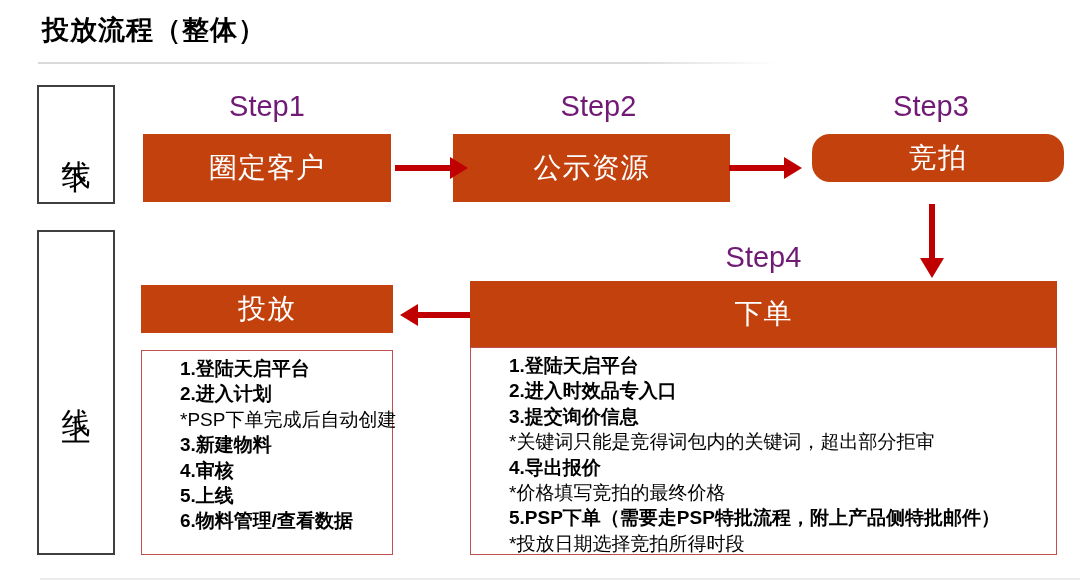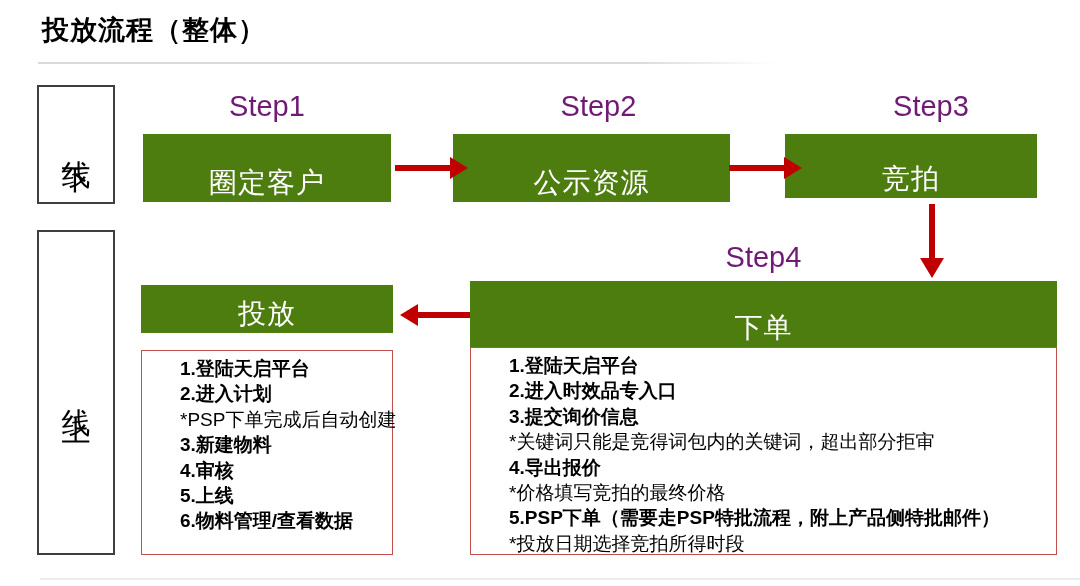--- a/index.html
+++ b/index.html
@@ -41,29 +41,29 @@
   }
   .lane-offline{left:37px;top:85px;width:74px;height:115px;}
   .lane-online{left:37px;top:230px;width:74px;height:321px;}
 
   .step-label{
     font-size:29px;color:#701a75;
     text-align:center;
     white-space:nowrap;
   }
   .step-box{
-    background:#4d7c0f;
+    background:#c2410c;
     color:#ffffff;
-    display:flex;align-items:flex-end;justify-content:center;
+    display:flex;align-items:center;justify-content:center;
     font-size:28px;
     letter-spacing:1px;
   }
   .step1-box{left:143px;top:134px;width:248px;height:68px;}
   .step2-box{left:453px;top:134px;width:277px;height:68px;}
-  .step3-box{left:785px;top:134px;width:252px;height:64px;}
+  .step3-box{left:812px;top:134px;width:252px;height:48px;border-radius:18px;}
   .step1-label{left:143px;top:90px;width:248px;}
   .step2-label{left:471px;top:90px;width:255px;}
   .step3-label{left:805px;top:90px;width:252px;}
   .step4-label{left:470px;top:241px;width:587px;}
   .step5-label{left:141px;top:243px;width:252px;}
 
   .step4-header{left:470px;top:281px;width:587px;height:66px;}
   .step5-header{left:141px;top:285px;width:252px;height:48px;}
 
   .detail-box{

